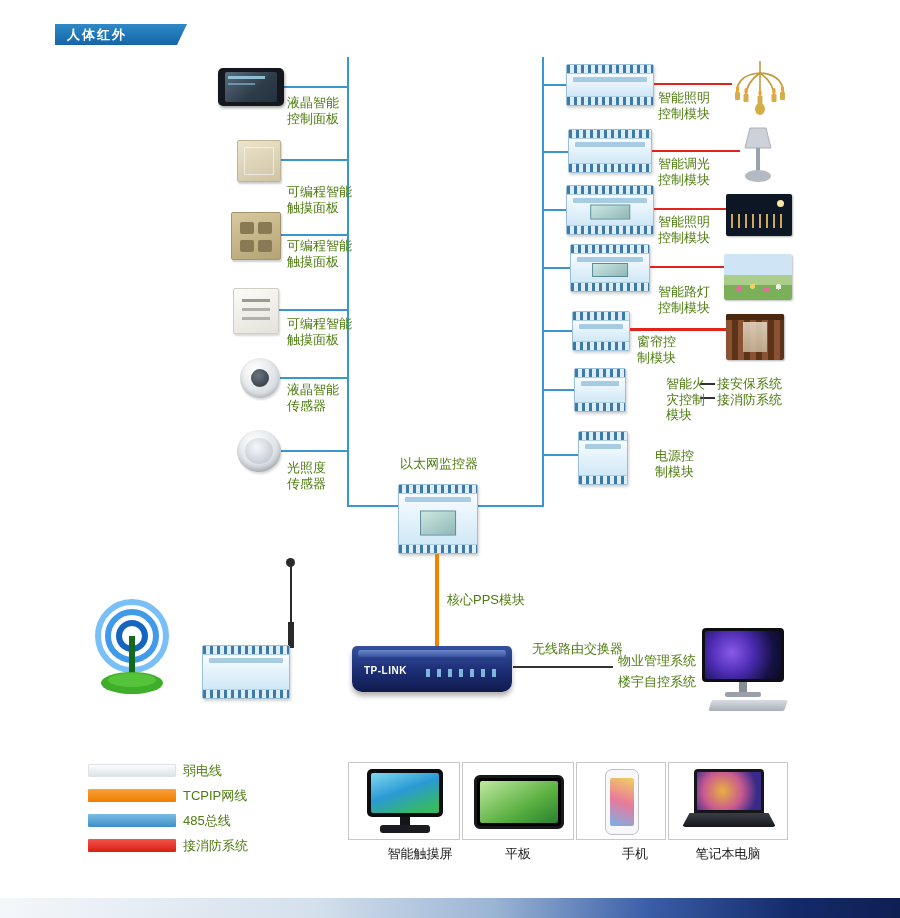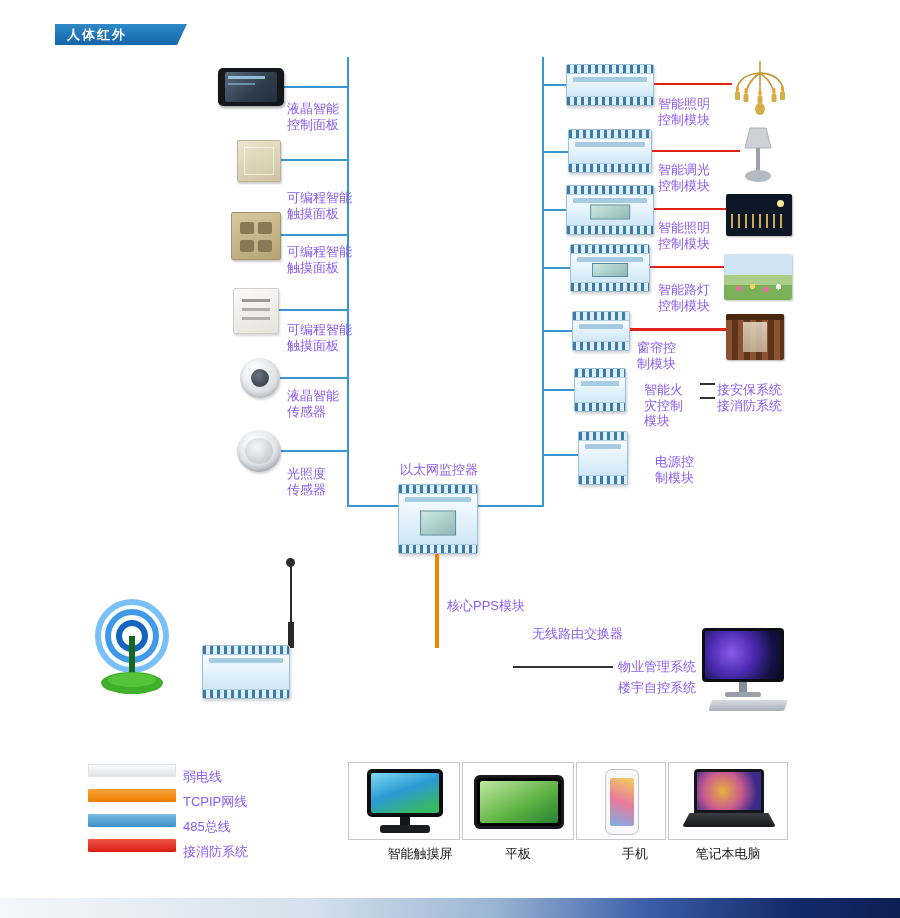--- a/index.html
+++ b/index.html
@@ -2,21 +2,21 @@
 <html><head>
 <meta charset="utf-8">
 <style>
   * { margin:0; padding:0; box-sizing:border-box; }
   html,body { background:#fff; }
   body { font-family:"Liberation Sans","DejaVu Sans",sans-serif; }
   .stage { position:relative; width:900px; height:918px; background:#fff; overflow:hidden; }
   .abs { position:absolute; }
 
   
-  .lbl { position:absolute; font-size:13px; color:#8b5cf6; line-height:1.2; white-space:pre-line;margin-top:6px; }
+  .lbl { position:absolute; font-size:13px; color:#4d7c0f; line-height:1.2; white-space:pre-line; }
   .lbl.wide { line-height:1.6; }
 
   
   .line-blue { position:absolute; background:#3a96d2; }
   .line-red { position:absolute; background:#e32219; }
   .line-orange { position:absolute; background:#f08300; }
   .line-black { position:absolute; background:#333; }
 
   
   .header-banner { position:absolute; left:55px; top:24px; width:132px; height:21px;
@@ -220,25 +220,25 @@
 
   <div class="line-black" style="left:700px;top:383px;width:15px;height:2px"></div>
   <div class="line-black" style="left:700px;top:397px;width:15px;height:2px"></div>
 
   <div class="lbl" style="left:658px;top:90px">智能照明
 控制模块</div>
   <div class="lbl" style="left:658px;top:156px">智能调光
 控制模块</div>
   <div class="lbl" style="left:658px;top:214px">智能照明
 控制模块</div>
-  <div class="lbl" style="left:658px;top:276px">智能路灯
+  <div class="lbl" style="left:658px;top:284px">智能路灯
 控制模块</div>
   <div class="lbl" style="left:637px;top:334px">窗帘控
 制模块</div>
-  <div class="lbl" style="left:644px;top:376px">智能火
+  <div class="lbl" style="left:666px;top:376px">智能火
 灾控制
 模块</div>
   <div class="lbl" style="left:717px;top:376px">接安保系统
 接消防系统</div>
   <div class="lbl" style="left:655px;top:448px">电源控
 制模块</div>
 
   <div class="abs" style="left:730px;top:58px;width:60px;height:58px">
     <svg viewBox="0 0 60 58" width="60" height="58">
       <g stroke="#c09a3a" fill="none" stroke-width="1.6">
@@ -282,21 +282,25 @@
     <div class="term"></div>
       <div class="body">
         <div class="scr"></div>
       </div>
       <div class="term bot"></div>
   </div>
 
   <div class="line-orange" style="left:435px;top:554px;width:4px;height:94px"></div>
   <div class="lbl" style="left:447px;top:592px">核心PPS模块</div>
 
-  <div class="lbl" style="left:532px;top:620px">无线路由交换器</div>
+  <div class="router" style="left:352px;top:646px;width:160px;height:46px">
+    <span class="brand">TP-LINK</span>
+    <div class="ports"></div>
+  </div>
+  <div class="lbl" style="left:532px;top:641px">无线路由交换器</div>
   <div class="line-black" style="left:513px;top:666px;width:100px;height:2px"></div>
   <div class="lbl wide" style="left:618px;top:651px">物业管理系统
 楼宇自控系统</div>
 
   <div class="abs" style="left:698px;top:628px;width:94px;height:86px">
     <div class="pc-mon">
         <div class="pc-scr"></div>
       </div>
     <div class="pc-stand"></div>
     <div class="pc-base"></div>

